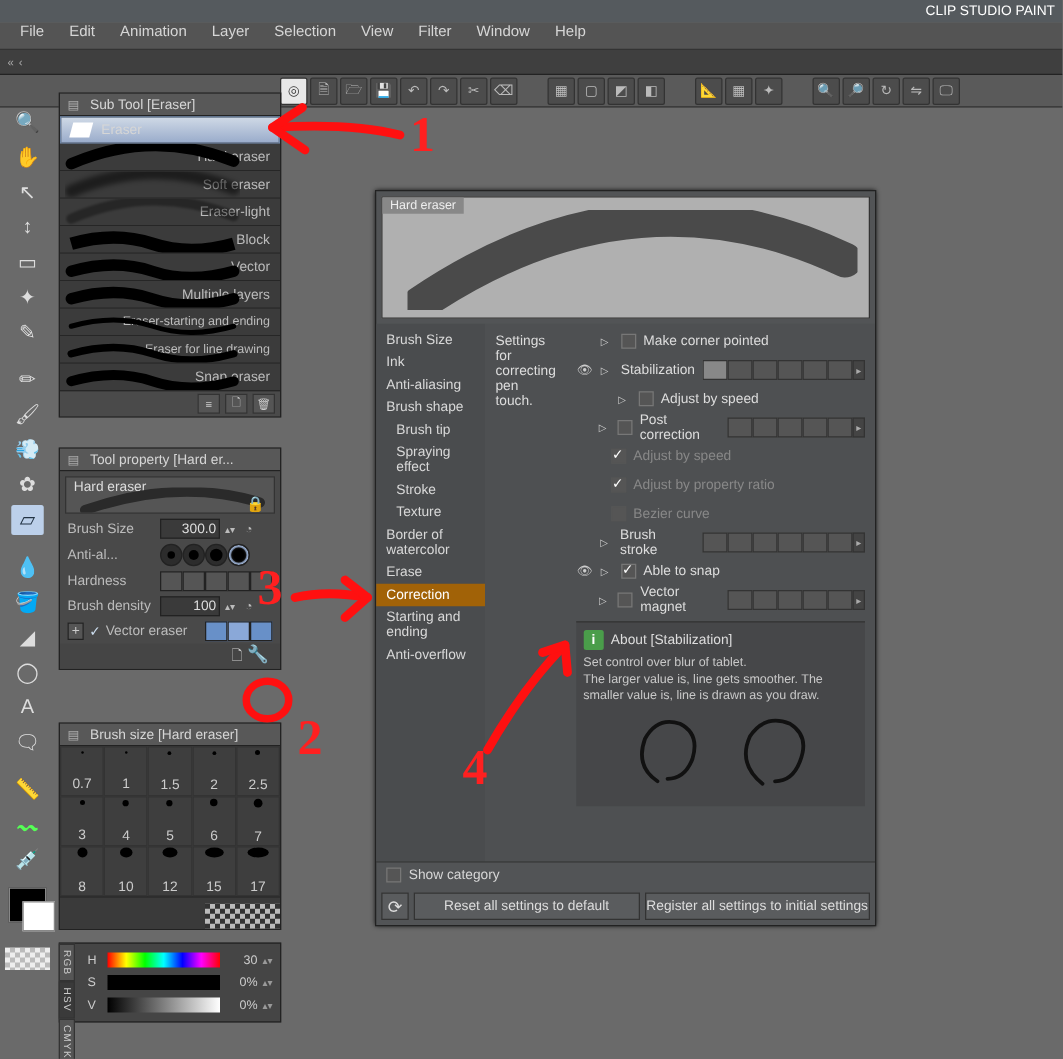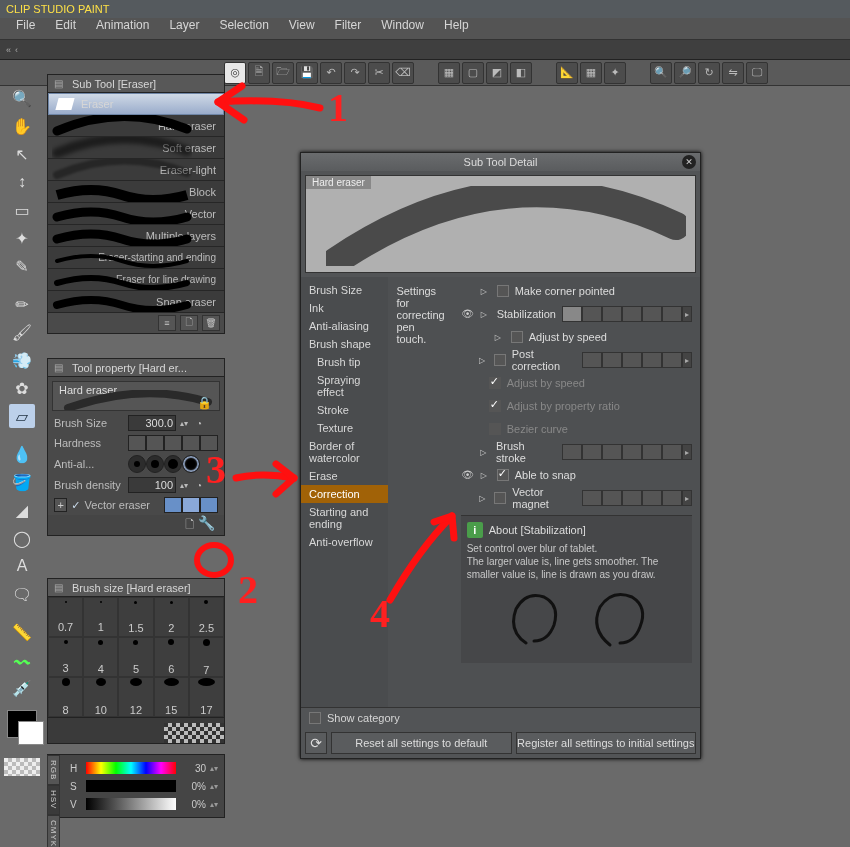--- a/index.html
+++ b/index.html
@@ -10,21 +10,21 @@
     --darker:#2a2b2d;
     --accent:#6a85a8;
     --text:#d6d6d6;
     --text2:#bcbcbc;
     --border:#2e2e2e;
     --hilite:#9aa9c0;
   }
   *{box-sizing:border-box;font-family:"Segoe UI",Arial,sans-serif;font-size:11px;user-select:none}
   body{margin:0;width:850px;height:847px;background:var(--bg);color:var(--text);overflow:hidden;position:relative}
   
-  .titlebar{height:18px;background:#555a5e;color:#fde047;display:flex;align-items:center;justify-content:flex-start;padding:0 6px;font-size:12px}
+  .titlebar{height:18px;background:#555a5e;color:#ffffff;display:flex;align-items:center;justify-content:flex-end;padding:0 6px;font-size:12px}
   
   .menubar{height:22px;background:#545454;display:flex;padding:0 6px;border-bottom:1px solid #333}
   .menubar span{margin:0 10px;color:var(--text);cursor:default;font-size:12px}
   
   .strip{height:20px;background:#3f3f3f;display:flex;align-items:center;padding:0 6px;border-bottom:1px solid #222;gap:4px}
   .strip .arrow{font-size:9px;color:#aaa}
   
   .toolbar{height:26px;background:#5a5a5a;display:flex;align-items:center;padding-left:224px;border-bottom:1px solid #333;gap:2px}
   .toolbar .tb{width:22px;height:22px;background:#4c4c4c;border:1px solid #333;border-radius:2px;display:flex;align-items:center;justify-content:center;color:#bbb;font-size:11px}
   .toolbar .tb.active{background:#e8e8e8;color:#333}
@@ -280,44 +280,44 @@
       </svg>
     <span class="wrench">🔒</span>
   </div>
   <div class="row">
     <span class="lab">Brush Size</span>
     <input value="300.0" style="">
     <span class="up">▴▾</span>
     <span style="font-size:10px">◔</span>
   </div>
   <div class="row">
+    <span class="lab">Anti-al...</span>
+    <div class="aa">
+      <div class="c">
+          <div class="dot" style="width:6px;height:6px"></div>
+        </div>
+      <div class="c">
+          <div class="dot" style="width:8px;height:8px"></div>
+        </div>
+      <div class="c">
+          <div class="dot" style="width:10px;height:10px"></div>
+        </div>
+      <div class="c sel">
+          <div class="dot" style="width:12px;height:12px;filter:blur(1px)"></div>
+        </div>
+    </div>
+  </div>
+  <div class="row">
     <span class="lab">Hardness</span>
     <div class="hard">
       <div class="hb"></div>
         <div class="hb"></div>
         <div class="hb"></div>
         <div class="hb"></div>
         <div class="hb"></div>
-    </div>
-  </div>
-  <div class="row">
-    <span class="lab">Anti-al...</span>
-    <div class="aa">
-      <div class="c">
-          <div class="dot" style="width:6px;height:6px"></div>
-        </div>
-      <div class="c">
-          <div class="dot" style="width:8px;height:8px"></div>
-        </div>
-      <div class="c">
-          <div class="dot" style="width:10px;height:10px"></div>
-        </div>
-      <div class="c sel">
-          <div class="dot" style="width:12px;height:12px;filter:blur(1px)"></div>
-        </div>
     </div>
   </div>
   <div class="row">
     <span class="lab">Brush density</span>
     <input value="100" style="">
     <span class="up">▴▾</span>
     <span style="font-size:10px">◔</span>
   </div>
   <div class="row">
     <span class="plus">+</span>
@@ -429,24 +429,20 @@
   <div class="cs-row">
     <span class="lab">V</span>
     <div class="bar" style="background:linear-gradient(to right,#000,#fff)"></div>
     <span class="num">0%</span>
     <span class="arr">▴▾</span>
   </div>
   </div>
 </div>
 
 <div class="dialog">
-  <div class="dlg-title">
-    <span>Sub Tool Detail</span>
-    <div class="close">✕</div>
-  </div>
   <div class="stroke-preview">
     <div class="tag">Hard eraser</div>
     <svg width="360" height="80" viewBox="0 0 360 80">
         <path d="M10 75 Q 180 -40 350 40" stroke="#4a4a4a" stroke-width="28" fill="none" stroke-linecap="round"></path>
       </svg>
   </div>
   <div class="dlg-body">
     <div class="dlg-cats">
       <div class="cat">Brush Size</div>
       <div class="cat">Ink</div>

